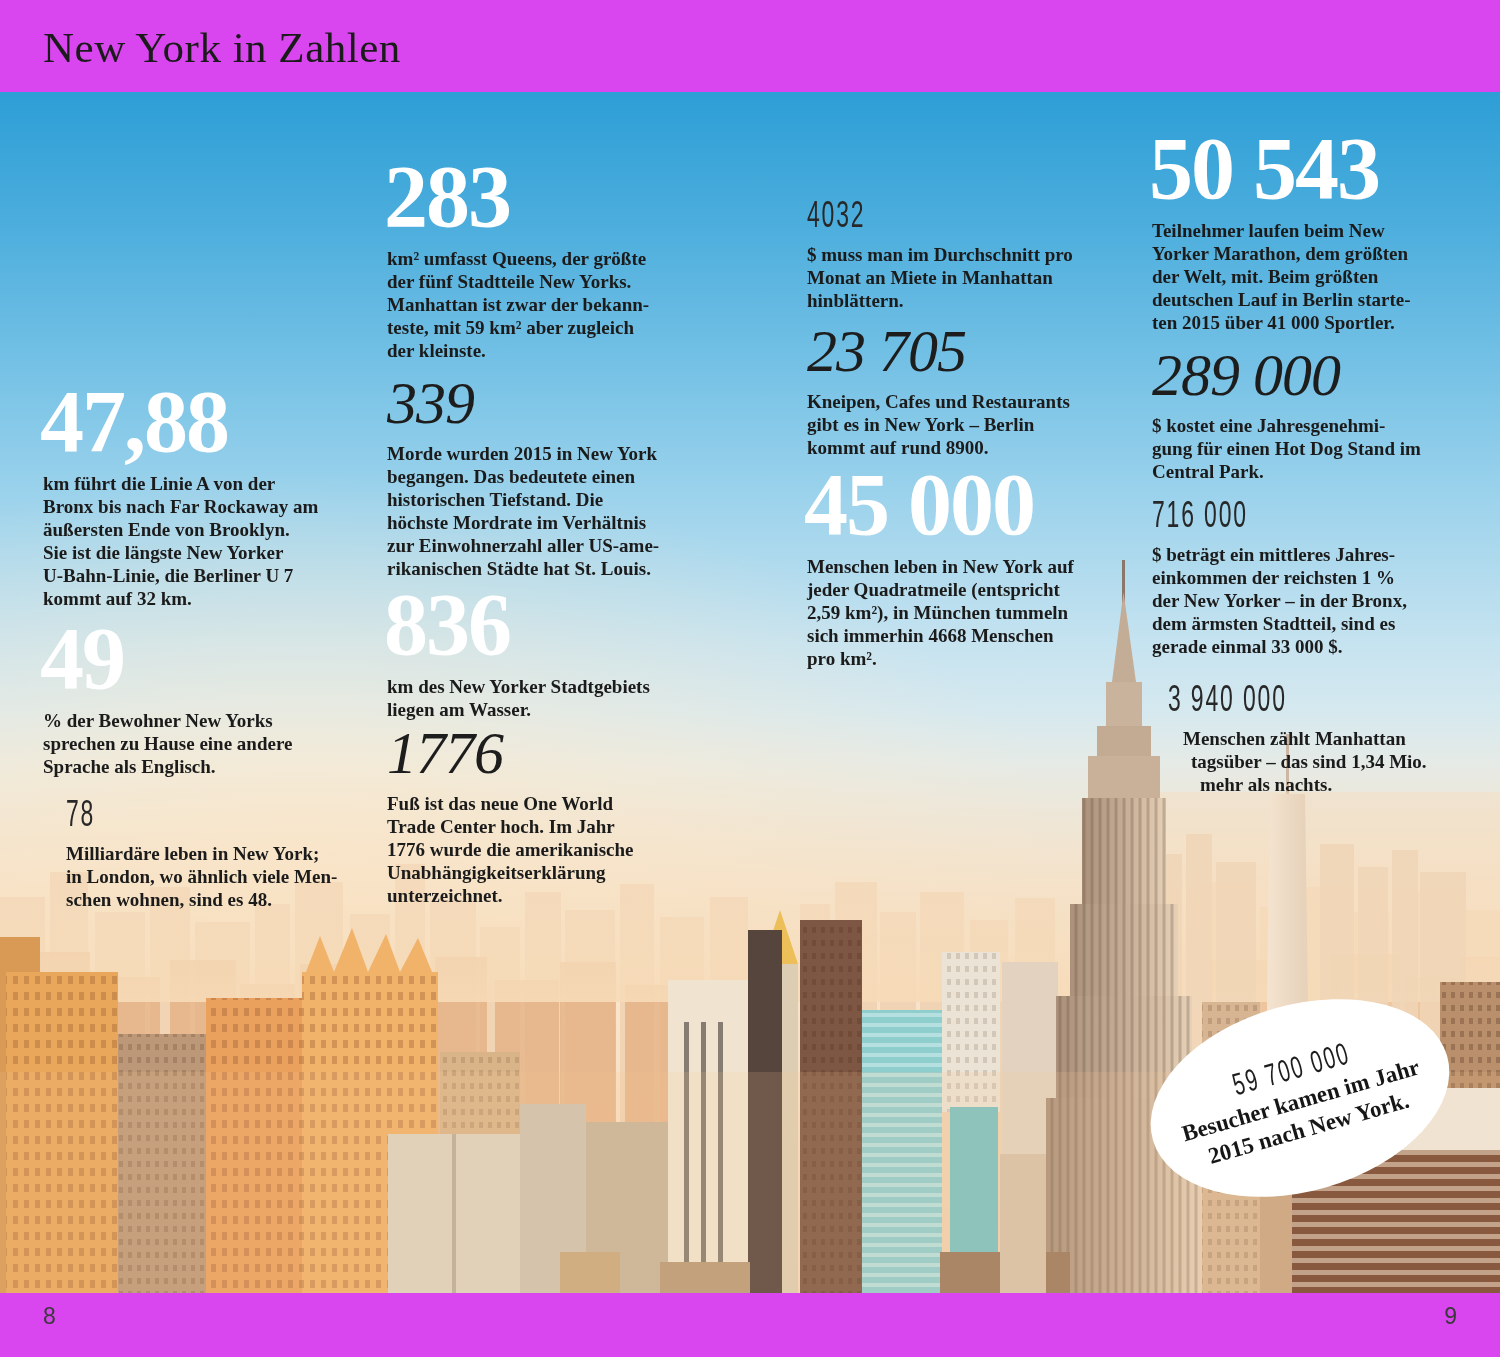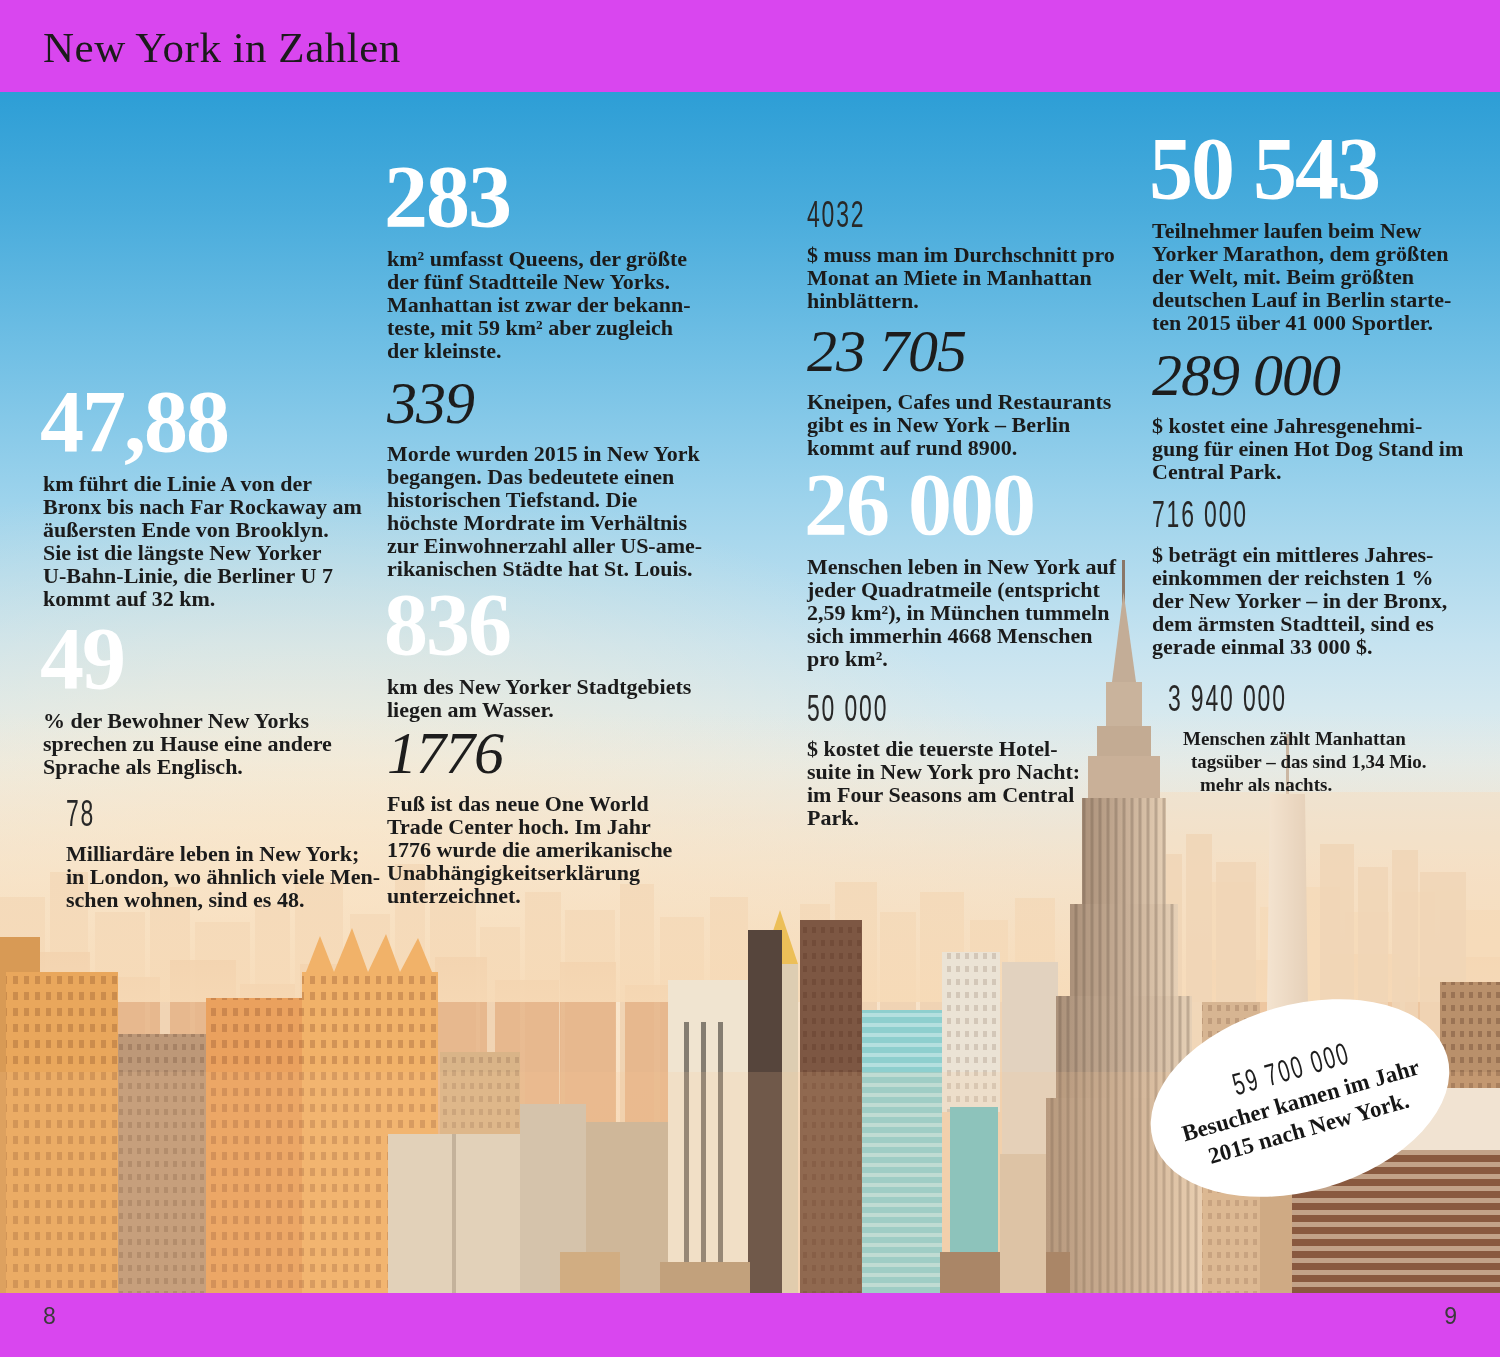--- a/index.html
+++ b/index.html
@@ -13,21 +13,21 @@
   
   .stat{position:absolute;width:332px;}
   .num{margin:0;}
   .num-big{font-family:"Liberation Serif",serif;font-weight:700;font-size:88px;line-height:.88;
         color:#ffffff;letter-spacing:-2px;margin:0 0 12px -3px;}
   .num-italic{font-family:"Liberation Serif",serif;font-style:italic;font-weight:400;font-size:60px;
         line-height:.9;color:#1d1d1d;letter-spacing:-1px;margin:0 0 12px 0;}
   .num-cond{display:inline-block;font-family:"Liberation Sans",sans-serif;font-weight:400;
         font-size:37px;line-height:1;color:#282828;letter-spacing:3px;
         transform:scaleX(.62);transform-origin:0 100%;margin:0 0 10px 0;}
-  .body{font-weight:700;font-size:22px;line-height:23px;color:#1b1b1b;white-space:pre-line;}
+  .body{font-weight:700;font-size:19px;line-height:23px;color:#1b1b1b;white-space:pre-line;}
   .wrap-lines .wl{font-weight:700;font-size:19px;line-height:23px;color:#1b1b1b;display:block;}
   .wl-1{padding-left:15px;} .wl-2{padding-left:23px;} .wl-3{padding-left:32px;}
   
   .sticker{position:absolute;left:1147px;top:1005px;width:306px;height:186px;background:#ffffff;
         border-radius:50%;transform:rotate(-16deg);display:flex;flex-direction:column;
         align-items:center;justify-content:center;text-align:center;}
   .s-num{display:inline-block;font-family:"Liberation Sans",sans-serif;font-size:31px;line-height:1;
         letter-spacing:3px;color:#1d1d1d;transform:scaleX(.65);}
   .s-text{font-family:"Liberation Serif",serif;font-weight:700;font-size:23px;line-height:29px;
         color:#161616;white-space:pre-line;margin-top:3px;}
@@ -281,33 +281,26 @@
 Monat an Miete in Manhattan
 hinblättern.</div>
   </div>
   <div class="stat" style="left:807px;top:324px;">
     <div class="num num-italic">23 705</div>
     <div class="body">Kneipen, Cafes und Restaurants
 gibt es in New York – Berlin
 kommt auf rund 8900.</div>
   </div>
   <div class="stat" style="left:807px;top:466px;">
-    <div class="num num-big">26 000</div>
+    <div class="num num-big">45 000</div>
     <div class="body">Menschen leben in New York auf
 jeder Quadratmeile (entspricht
 2,59 km²), in München tummeln
 sich immerhin 4668 Menschen
 pro km².</div>
-  </div>
-  <div class="stat" style="left:807px;top:690px;">
-    <div><span class="num num-cond">50 000</span></div>
-    <div class="body">$ kostet die teuerste Hotel-
-suite in New York pro Nacht:
-im Four Seasons am Central
-Park.</div>
   </div>
 
   <div class="stat" style="left:1152px;top:130px;">
     <div class="num num-big">50 543</div>
     <div class="body">Teilnehmer laufen beim New
 Yorker Marathon, dem größten
 der Welt, mit. Beim größten
 deutschen Lauf in Berlin starte-
 ten 2015 über 41 000 Sportler.</div>
   </div>

